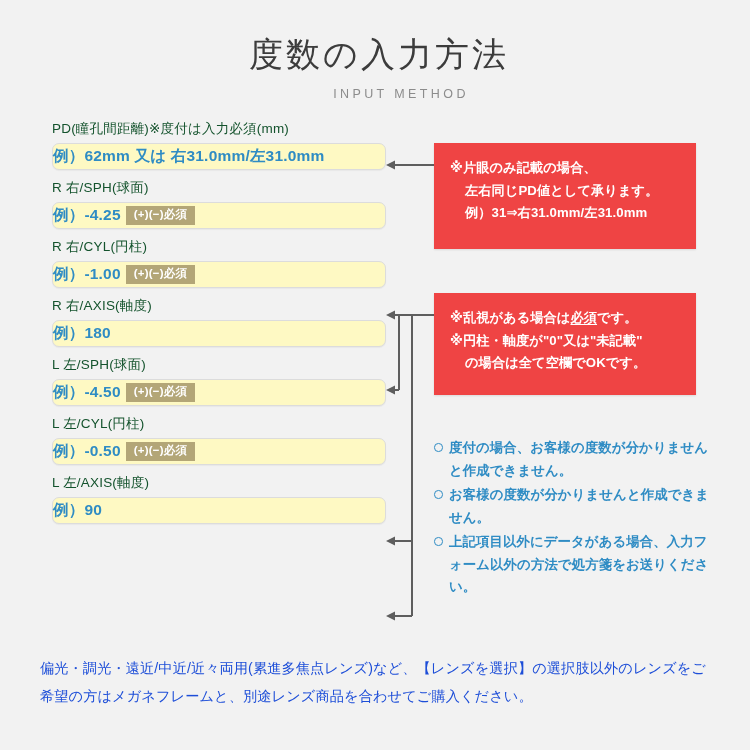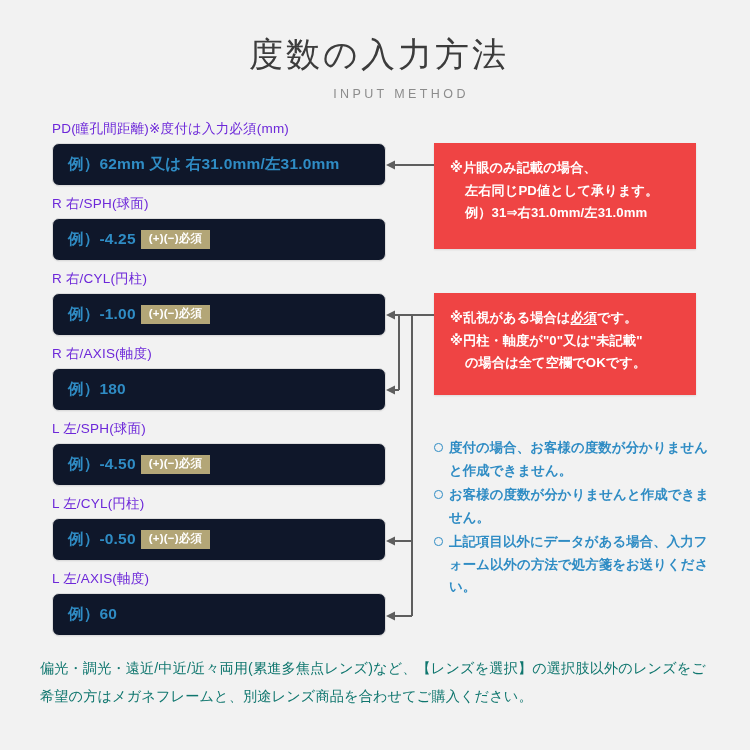--- a/index.html
+++ b/index.html
@@ -21,29 +21,29 @@
     line-height:1.2;
   }
   .subtitle{
     margin-top:12px;font-size:12.5px;letter-spacing:3.4px;color:#8c8c8c;font-weight:400;padding-left:44px;
   }
 
   
   .form-col{position:absolute;left:52px;top:120px;width:334px;}
   .field{margin-bottom:9px;}
   .field-label{
-    font-size:13.5px;color:#6d28d9;letter-spacing:.2px;margin-bottom:5px;
+    font-size:13.5px;color:#14532d;letter-spacing:.2px;margin-bottom:5px;
     font-weight:400;white-space:nowrap;
   }
   .input-box{
     position:relative;box-sizing:border-box;
-    width:334px;height:43px;
-    background:#0f172a;border:1px solid #dcdcdc;border-radius:7px;
+    width:334px;height:27px;
+    background:#fef9c3;border:1px solid #dcdcdc;border-radius:7px;
     box-shadow:0 1px 1px rgba(0,0,0,.045);
-    display:flex;align-items:center;padding-left:15px;
+    display:flex;align-items:center;
   }
   .ph{
     font-size:15.5px;color:#2f8cc4;font-weight:700;letter-spacing:.2px;
     white-space:nowrap;
   }
   .badge{
     margin-left:5px;background:#b3a677;color:#ffffff;
     font-size:11.5px;font-weight:700;letter-spacing:.2px;
     padding:3px 8px 4px 8px;line-height:1;white-space:nowrap;
   }
@@ -78,21 +78,21 @@
     border-radius:50%;background:transparent;
   }
   .bullet-text{flex:1 1 auto;}
 
   
   .conn{position:absolute;left:0;top:0;width:750px;height:750px;pointer-events:none;}
 
   
   .footer{
     position:absolute;left:40px;top:655px;width:672px;
-    font-size:14.2px;line-height:1.95;color:#0f766e;letter-spacing:.1px;
+    font-size:14.2px;line-height:1.95;color:#1d4ed8;letter-spacing:.1px;
   }
 </style>
 </head>
 <body>
 
 <div class="page">
 
   <div class="header">
     <div class="title">度数の入力方法</div>
     <div class="subtitle">INPUT METHOD</div>
@@ -166,21 +166,21 @@
       <div class="field-label">L 左/CYL(円柱)</div>
       <div class="input-box">
         <span class="ph">例）-0.50</span>
         <span class="badge">(+)(−)必須</span>
       </div>
     </div>
 
     <div class="field">
       <div class="field-label">L 左/AXIS(軸度)</div>
       <div class="input-box">
-        <span class="ph">例）60</span>
+        <span class="ph">例）90</span>
       </div>
     </div>
 
   </div>
 
   <div class="note" id="note-pd">
     <div class="note-line">※片眼のみ記載の場合、</div>
     <div class="note-line ind">左右同じPD値として承ります。</div>
     <div class="note-line ind">例）31⇒右31.0mm/左31.0mm</div>
   </div>

